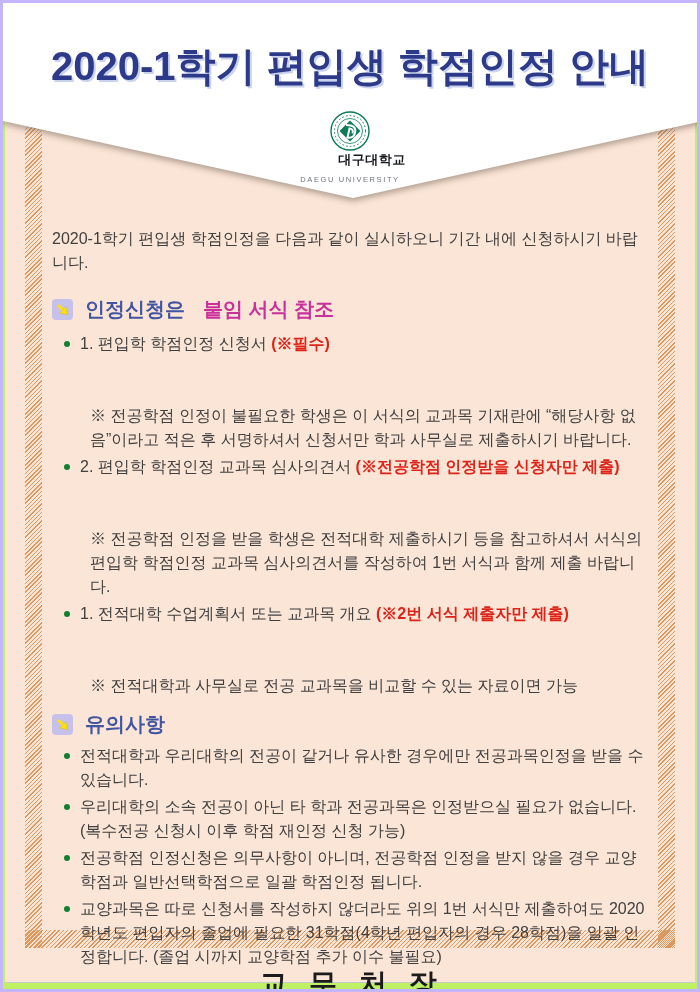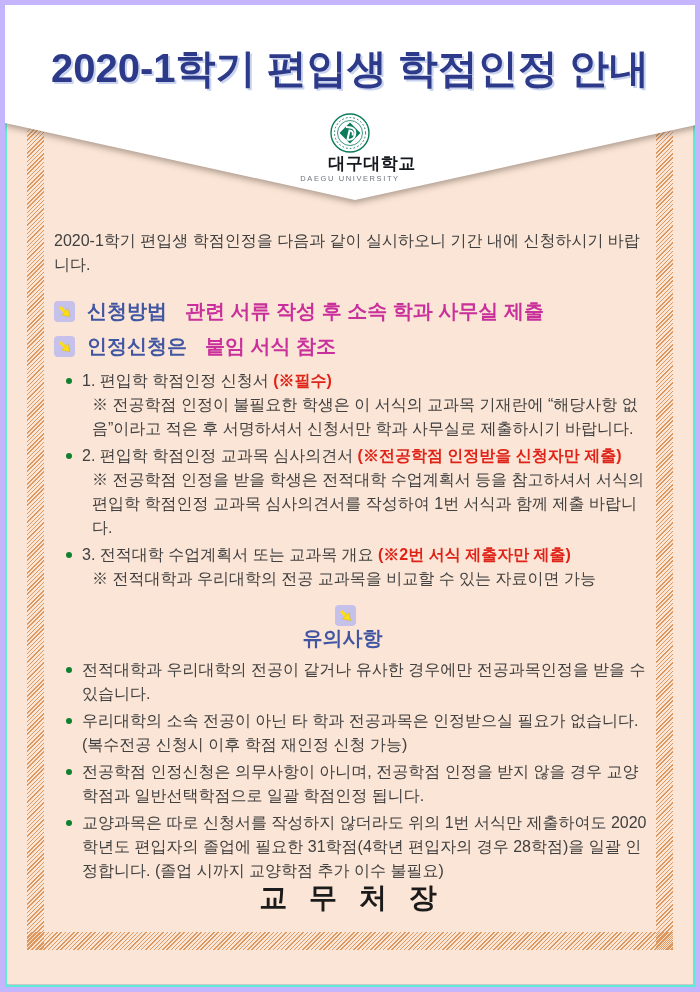--- a/index.html
+++ b/index.html
@@ -1,21 +1,21 @@
 <!DOCTYPE html>
 <html><head>
 <meta charset="utf-8">
 <style>
   * { margin:0; padding:0; box-sizing:border-box; }
   html,body { background:#ffffff; }
   body { font-family:"Liberation Sans", sans-serif; }
 
   .canvas {
     position:relative; width:700px; height:992px;
-    background:#5eead4; border:5px solid #c4b5fd; overflow:hidden;
+    background:#bef264; border:3px solid #c4b5fd; overflow:hidden;
   }
 
   
   .paper {
     position:absolute; left:2px; right:2px; top:0; height:980px;
     background:#fbe5d6; border-bottom:1px solid #c9c9c9;
   }
 
   
   .hatch {
@@ -41,22 +41,22 @@
 
   .title {
     position:absolute; top:36px; left:0; width:100%;
     text-align:center; font-size:40px; font-weight:bold;
     color:#2d3a8a; text-shadow:2px 2px 0 #c9d3ee;
     letter-spacing:0px; white-space:nowrap;
   }
 
   .logo { position:absolute; top:108px; left:0; width:100%; text-align:center; line-height:1; }
   .logo .seal { display:block; margin:0 auto 2px auto; }
-  .logo-ko { font-size:17px; font-weight:bold; color:#15181d; letter-spacing:0.5px;margin-left:44px; }
-  .logo-en { font-size:7.5px; color:#6f747c; letter-spacing:1.6px; margin-top:3px; }
+  .logo-ko { font-size:13px; font-weight:bold; color:#15181d; letter-spacing:0.5px;margin-left:44px; }
+  .logo-en { font-size:7.5px; color:#6f747c; letter-spacing:1.6px; margin-top:10px; }
 
   
   .content {
     position:absolute; left:49px; right:46px; top:224px;
     color:#404040; font-size:16px; line-height:24px;
   }
   .intro { color:#404040; }
 
   .sections { margin-top:22px; }
   .section-row { display:flex; align-items:center; margin-bottom:11px; }
@@ -68,23 +68,23 @@
   .section-value { color:#c9309c; font-weight:bold; font-size:20px; white-space:nowrap; }
 
   .doc-list { list-style:none; margin-top:6px; }
   .doc-item { margin-bottom:3px; }
   .li-bulleted { position:relative; padding-left:28px; }
   .dot {
     position:absolute; left:12px; top:9px; width:6px; height:6px;
     border-radius:50%; background:#108030;
   }
   .doc-red { color:#e02318; font-weight:bold; }
-  .doc-note { padding-left:38px; color:#404040; }
+  .doc-note { padding-left:38px; color:#404040;margin-top:48px; }
 
-  .notes-heading-row { margin-top:14px; margin-bottom:0;flex-direction:column; }
+  .notes-heading-row { margin-top:14px; margin-bottom:0; }
   .notes-list { list-style:none; margin-top:8px; }
   .note-item { margin-bottom:3px; }
 
   .date-line { text-align:center; margin-top:16px; color:#1b1b1b; font-size:17px; font-weight:bold; }
   .signature { text-align:center; margin-top:2px; color:#1b1b1b; font-size:28px; font-weight:bold; letter-spacing:7px; }
 </style>
 </head>
 <body>
 
 <div class="canvas">
@@ -113,30 +113,20 @@
     <div class="logo-en">DAEGU UNIVERSITY</div>
   </div>
 
   <div class="content">
 
     <div class="intro">2020-1학기 편입생 학점인정을 다음과 같이 실시하오니 기간 내에 신청하시기 바랍니다.</div>
 
     <div class="sections">
 
 
-      <div class="section-row">
-        <span class="marker">
-          <svg width="15" height="15" viewBox="0 0 20 20">
-            <path d="M4 4 L11.5 11.5" stroke="#ffdf14" stroke-width="4"></path>
-            <path d="M17 17 L6.2 14.6 L14.6 6.2 Z" fill="#ffdf14" stroke="#c7a900" stroke-width="0.5"></path>
-          </svg>
-        </span>
-        <span class="section-label">신청방법</span>
-        <span class="section-value">관련 서류 작성 후 소속 학과 사무실 제출</span>
-      </div>
 
       <div class="section-row">
         <span class="marker">
           <svg width="15" height="15" viewBox="0 0 20 20">
             <path d="M4 4 L11.5 11.5" stroke="#ffdf14" stroke-width="4"></path>
             <path d="M17 17 L6.2 14.6 L14.6 6.2 Z" fill="#ffdf14" stroke="#c7a900" stroke-width="0.5"></path>
           </svg>
         </span>
         <span class="section-label">인정신청은</span>
         <span class="section-value">붙임 서식 참조</span>
@@ -150,28 +140,28 @@
         <div class="li-bulleted">
           <span class="dot"></span><span>1. 편입학 학점인정 신청서 </span><span class="doc-red">(※필수)</span>
         </div>
         <div class="doc-note">※ 전공학점 인정이 불필요한 학생은 이 서식의 교과목 기재란에 “해당사항 없음”이라고 적은 후 서명하셔서 신청서만 학과 사무실로 제출하시기 바랍니다.</div>
       </li>
 
       <li class="doc-item">
         <div class="li-bulleted">
           <span class="dot"></span><span>2. 편입학 학점인정 교과목 심사의견서 </span><span class="doc-red">(※전공학점 인정받을 신청자만 제출)</span>
         </div>
-        <div class="doc-note">※ 전공학점 인정을 받을 학생은 전적대학 수업계획서 등을 참고하셔서 서식의 편입학 학점인정 교과목 심사의견서를 작성하여 1번 서식과 함께 제출 바랍니다.</div>
+        <div class="doc-note">※ 전공학점 인정을 받을 학생은 전적대학 제출하시기 등을 참고하셔서 서식의 편입학 학점인정 교과목 심사의견서를 작성하여 1번 서식과 함께 제출 바랍니다.</div>
       </li>
 
       <li class="doc-item">
         <div class="li-bulleted">
-          <span class="dot"></span><span>3. 전적대학 수업계획서 또는 교과목 개요 </span><span class="doc-red">(※2번 서식 제출자만 제출)</span>
+          <span class="dot"></span><span>1. 전적대학 수업계획서 또는 교과목 개요 </span><span class="doc-red">(※2번 서식 제출자만 제출)</span>
         </div>
-        <div class="doc-note">※ 전적대학과 우리대학의 전공 교과목을 비교할 수 있는 자료이면 가능</div>
+        <div class="doc-note">※ 전적대학과 사무실로 전공 교과목을 비교할 수 있는 자료이면 가능</div>
       </li>
 
     </ul>
 
     <div class="section-row notes-heading-row">
       <span class="marker">
         <svg width="15" height="15" viewBox="0 0 20 20">
           <path d="M4 4 L11.5 11.5" stroke="#ffdf14" stroke-width="4"></path>
           <path d="M17 17 L6.2 14.6 L14.6 6.2 Z" fill="#ffdf14" stroke="#c7a900" stroke-width="0.5"></path>
         </svg>

